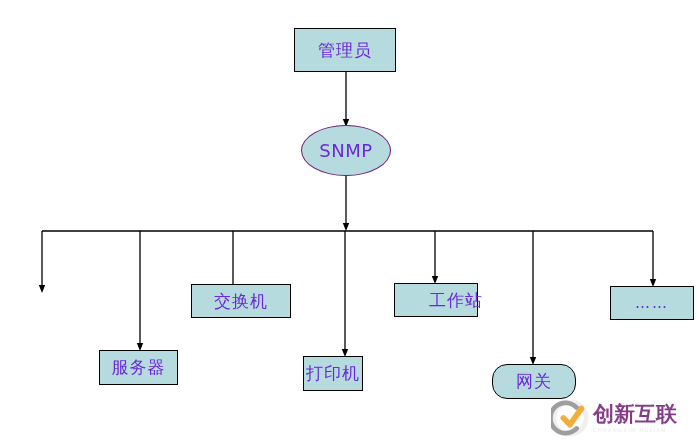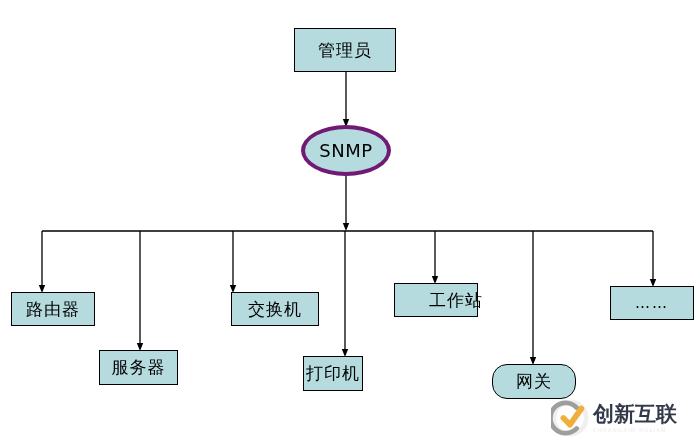--- a/index.html
+++ b/index.html
@@ -27,30 +27,30 @@
     pointer-events: none;
   }
   .node {
     position: absolute;
     box-sizing: border-box;
     background: #b5dbdf;
     border: 1px solid #000000;
     display: flex;
     align-items: center;
     justify-content: center;
-    color: #000000;
+    color: #6d28d9;
     font-size: 17px;
     line-height: 1;
     letter-spacing: 1px;
     white-space: nowrap;
     font-family: "DejaVu Sans", "Liberation Sans", sans-serif;
   }
   .node.ellipse {
     border-radius: 50%;
-    border: 4px solid #701a75;
+    border: 1px solid #701a75;
     font-size: 18px;
     letter-spacing: 0.5px;
   }
   .node.dots {
     font-size: 15px;
     letter-spacing: 2px;
   }
   
   #watermark {
     position: absolute;
@@ -72,21 +72,21 @@
   }
   #watermark .wm-text {
     display: flex;
     flex-direction: column;
     justify-content: center;
     line-height: 1;
   }
   #watermark .wm-name {
     font-size: 21px;
     font-weight: bold;
-    color: #0f172a;
+    color: #701a75;
     letter-spacing: 0px;
     font-family: "DejaVu Sans", "Liberation Sans", sans-serif;
   }
   #watermark .wm-sub {
     font-size: 5px;
     color: #e4e4e4;
     letter-spacing: 1.4px;
     margin-top: 3px;
     font-family: "DejaVu Sans", "Liberation Sans", sans-serif;
   }
@@ -125,29 +125,26 @@
   </svg>
 
   <div class="node" style="left:294px; top:28px; width:102px; height:44px;">
     <span>管理员</span>
   </div>
 
   <div class="node ellipse" style="left:301px; top:125px; width:90px; height:51px;">
     <span>SNMP</span>
   </div>
 
-  <div class="node" style="left:11px; top:292px; width:84px; height:34px;">
-    <span>路由器</span>
-  </div>
 
   <div class="node" style="left:99px; top:350px; width:79px; height:35px;">
     <span>服务器</span>
   </div>
 
-  <div class="node" style="left:191px; top:292px; width:88px; height:34px;margin-left:40px;">
+  <div class="node" style="left:191px; top:284px; width:100px; height:34px;">
     <span>交换机</span>
   </div>
 
   <div class="node" style="left:303px; top:356px; width:60px; height:35px;">
     <span>打印机</span>
   </div>
 
   <div class="node" style="left:394px; top:283px; width:84px; height:34px;padding-left:40px;">
     <span>工作站</span>
   </div>

